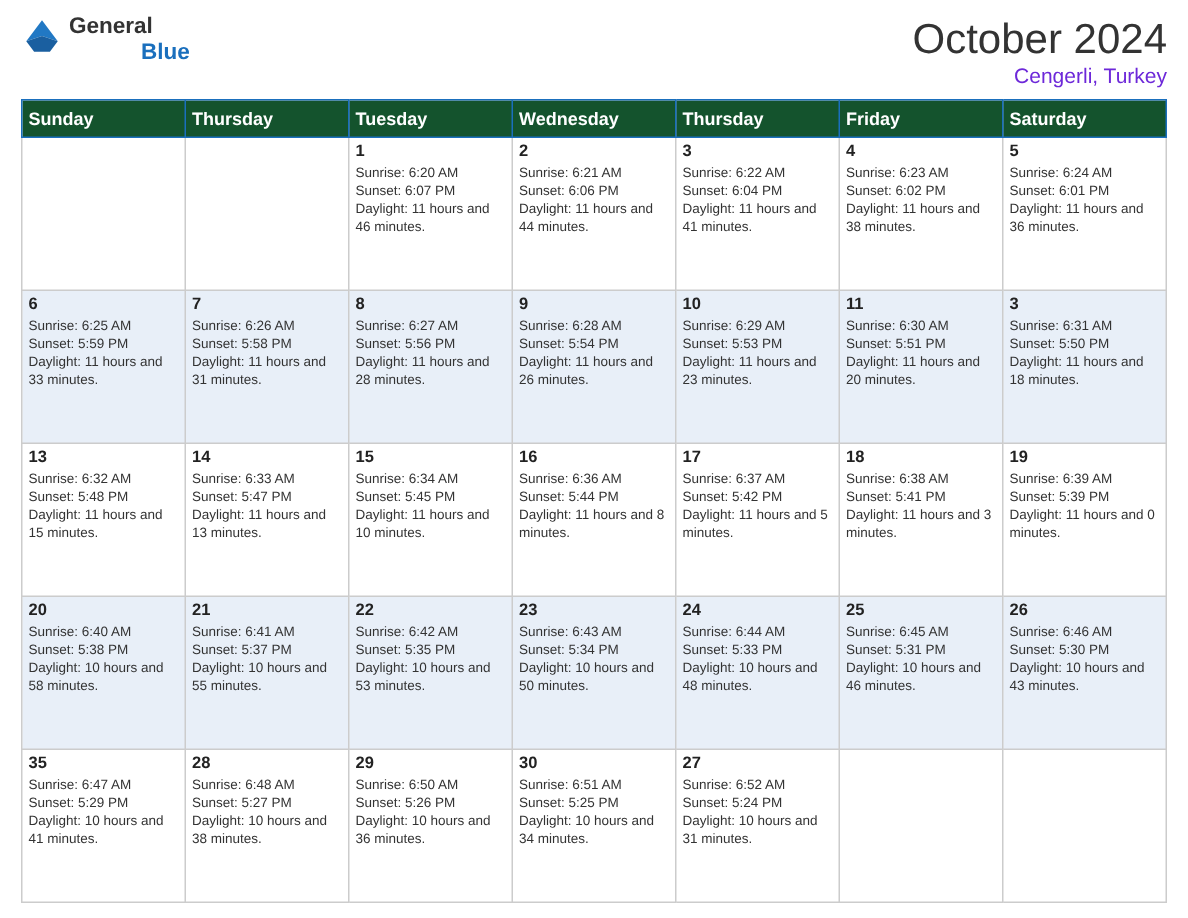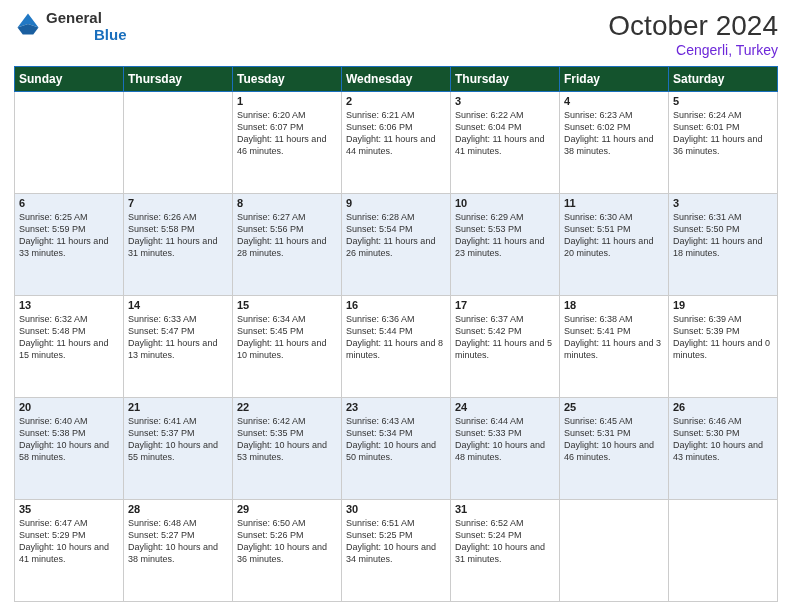--- a/index.html
+++ b/index.html
@@ -263,21 +263,21 @@
           </td>
           <td>
             <span class="day-num">29</span>
             <div class="day-info">Sunrise: 6:50 AM<br>Sunset: 5:26 PM<br>Daylight: 10 hours and 36 minutes.</div>
           </td>
           <td>
             <span class="day-num">30</span>
             <div class="day-info">Sunrise: 6:51 AM<br>Sunset: 5:25 PM<br>Daylight: 10 hours and 34 minutes.</div>
           </td>
           <td>
-            <span class="day-num">31</span>
+            <span class="day-num">27</span>
             <div class="day-info">Sunrise: 6:52 AM<br>Sunset: 5:24 PM<br>Daylight: 10 hours and 31 minutes.</div>
           </td>
           <td class="empty"></td>
           <td class="empty"></td>
         </tr>
       </tbody>
   </table>
 </div>
 
 </body></html>

